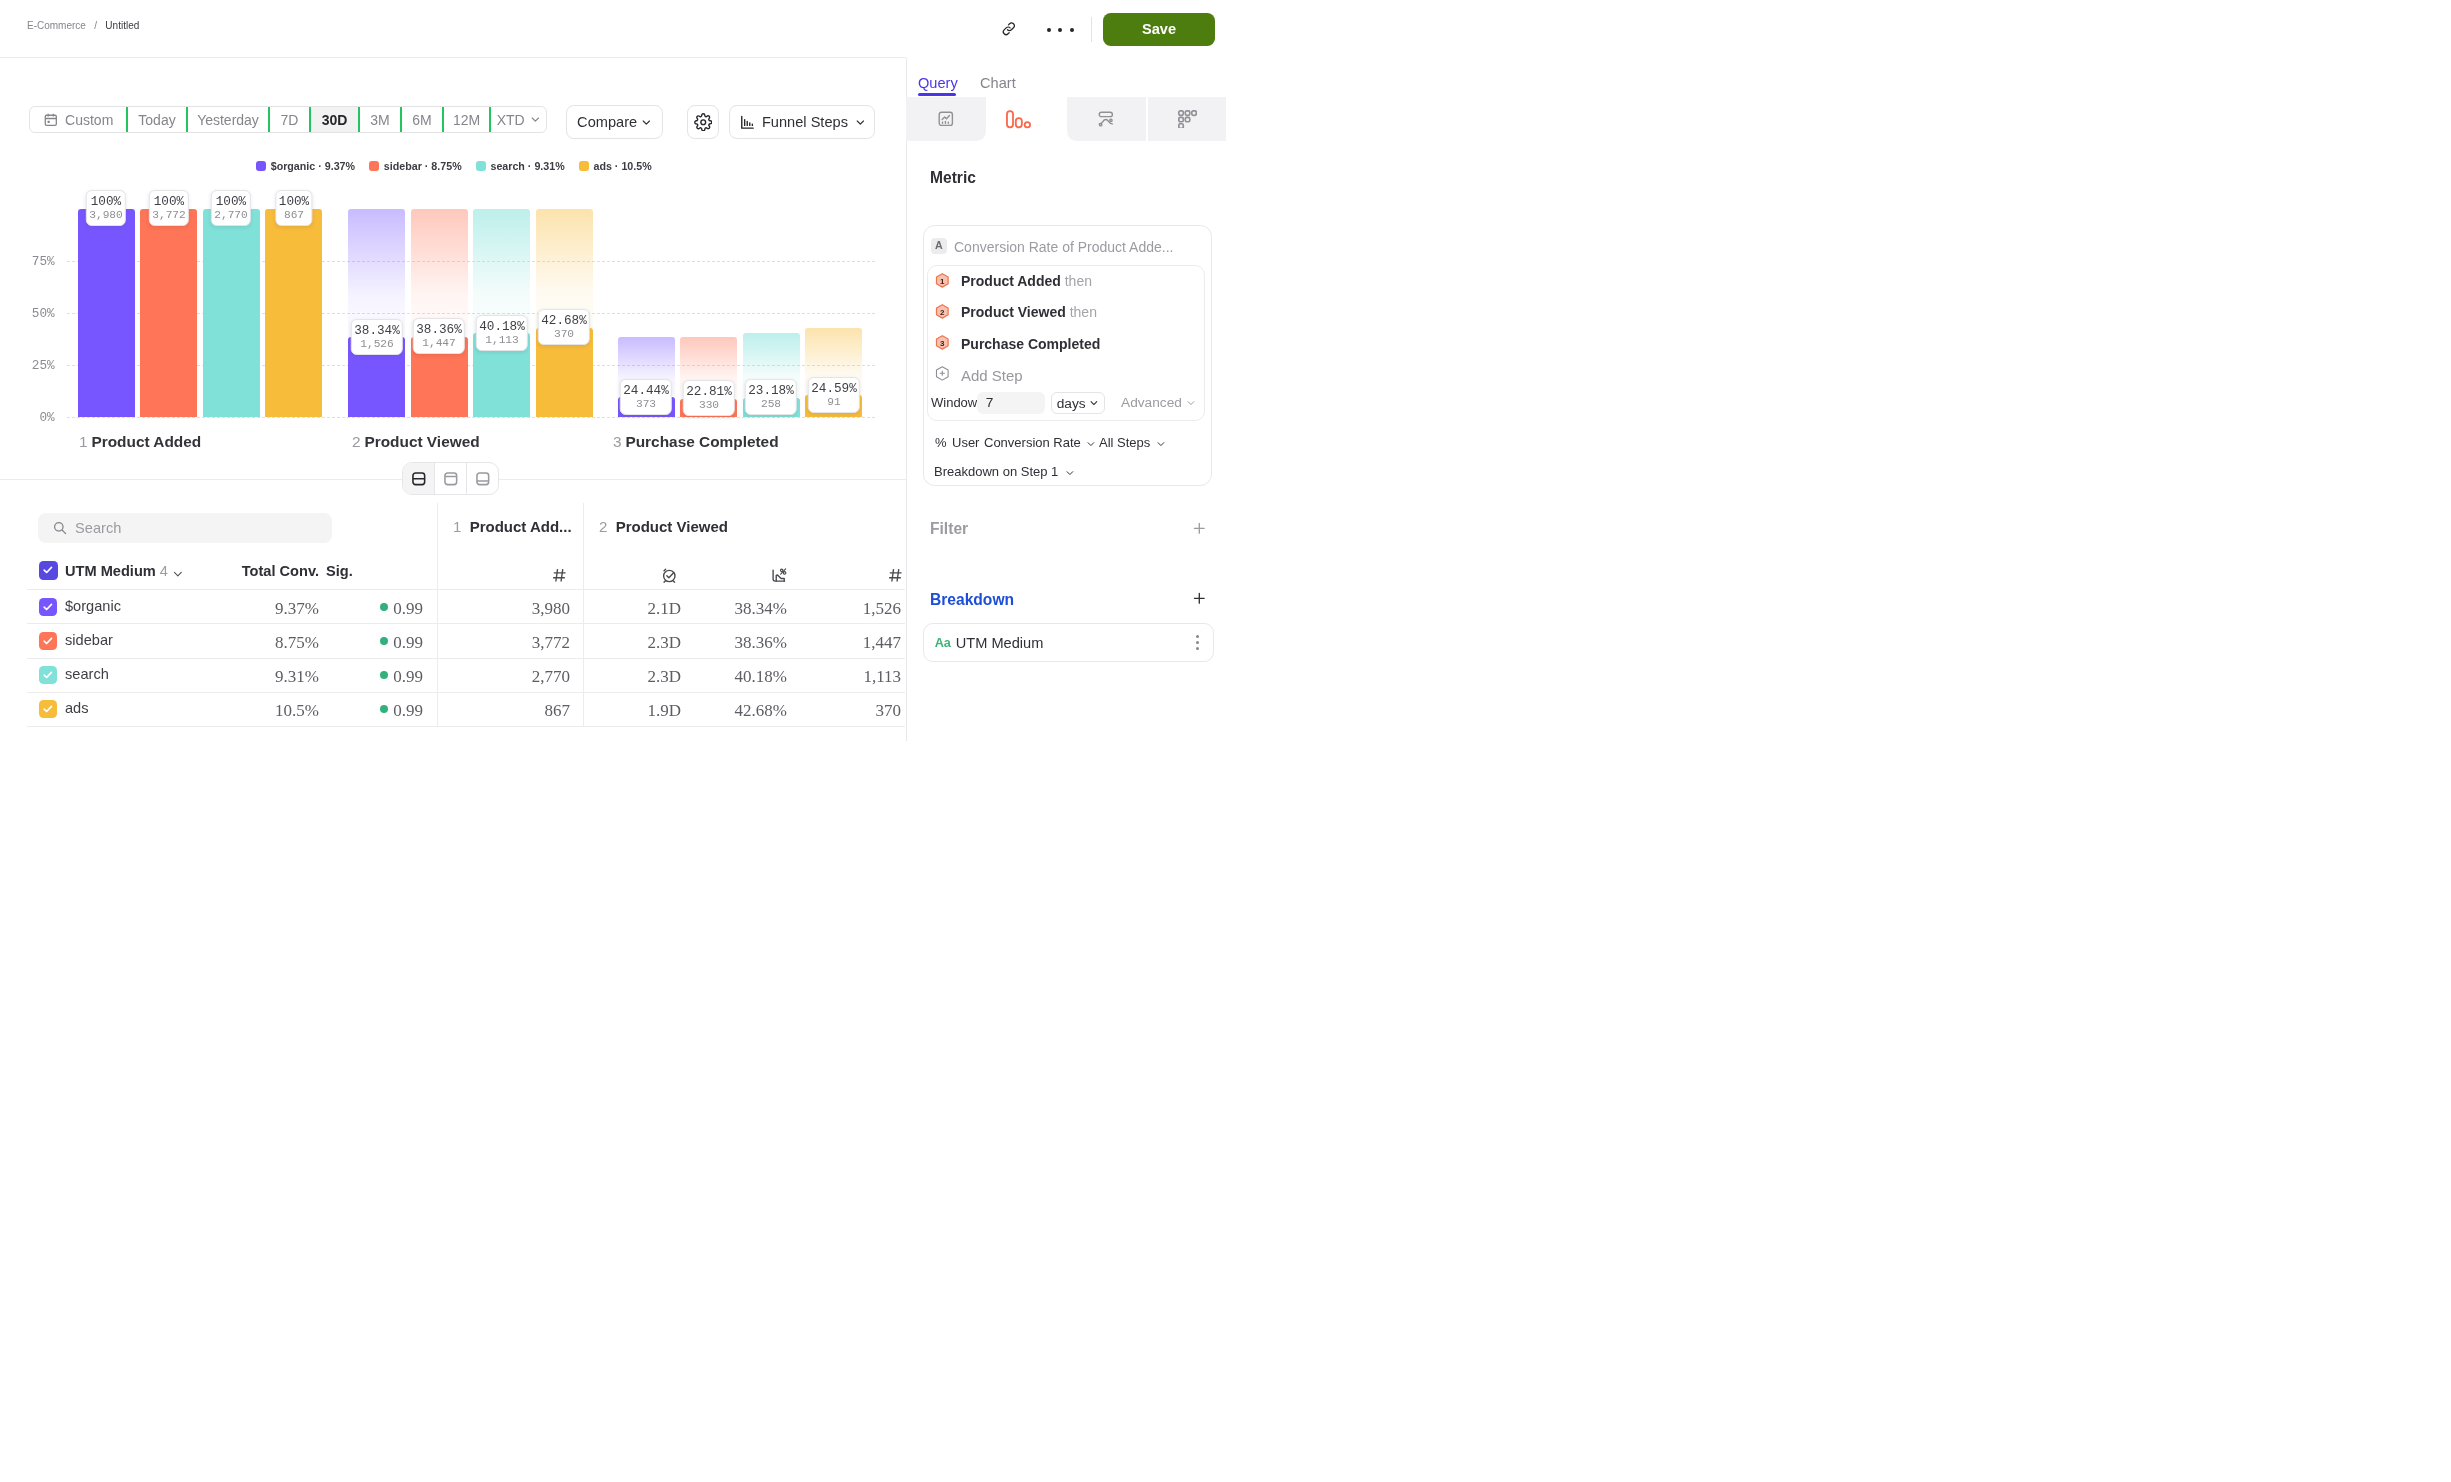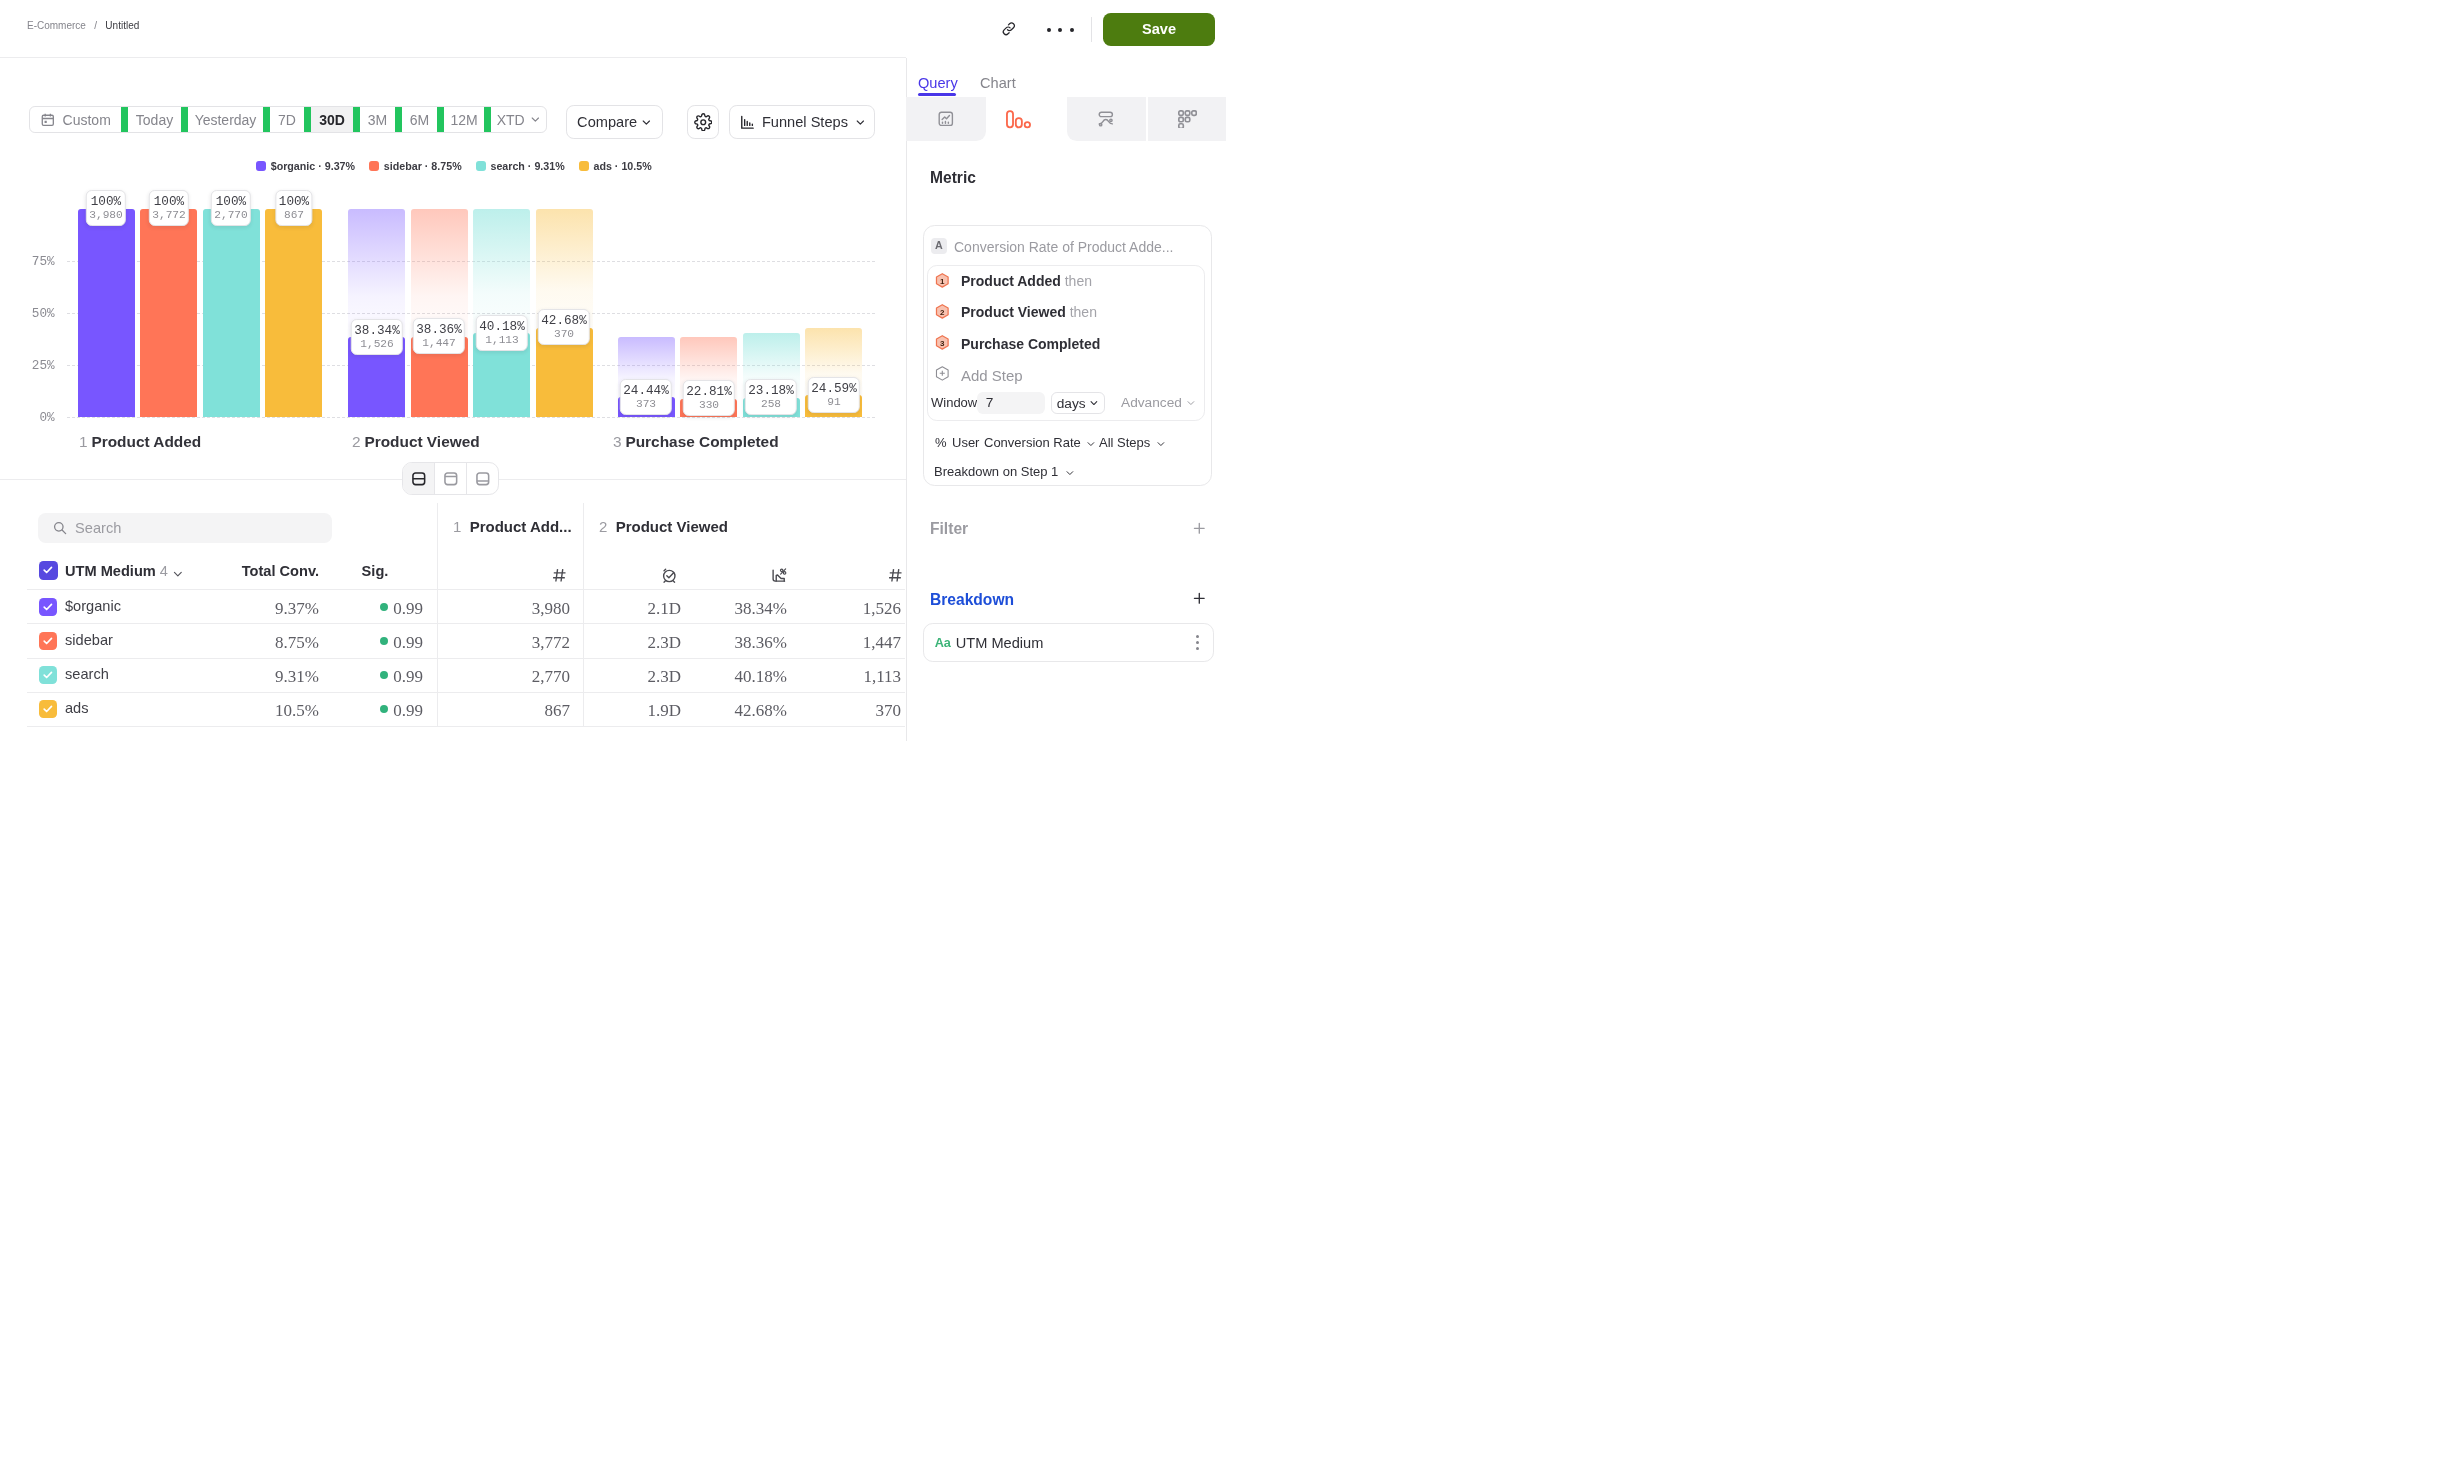--- a/index.html
+++ b/index.html
@@ -44,21 +44,21 @@
   <div class="tbi" style="width:41px;">7D</div>
   <div class="tbi active" style="width:49px;">30D</div>
   <div class="tbi" style="width:42px;">3M</div>
   <div class="tbi" style="width:42px;">6M</div>
   <div class="tbi" style="width:47px;">12M</div>
   <div class="tbi" style="width:55px; border-right:none;">XTD <svg style="margin-left:4.9px;" width="10.7" height="10.7" viewBox="0 0 24 24" fill="none" stroke="#85858c" stroke-width="2.6" stroke-linecap="round" stroke-linejoin="round">
           <path d="M5 9l7 7 7-7"></path>
         </svg></div>
 </div>
 <style>
-.tbi { display:flex; align-items:center; justify-content:center; font-size:14px; color:#85858c; border-right:7px solid #22c55e; }
+.tbi { display:flex; align-items:center; justify-content:center; font-size:14px; color:#85858c; border-right:2px solid #22c55e; }
 .tbi.active { background:#f2f2f3; color:#26262b; font-weight:700;text-align:right; }
 .btn { position:absolute; top:105px; height:34px; border:1px solid #e3e3e6; border-radius:7.8px; background:#fff; display:flex; align-items:center; justify-content:center; font-size:14.6px; color:#2f2f36; }
 </style>
 <div class="btn" style="left:566px; width:97px;">Compare&nbsp; <svg width="10.7" height="10.7" viewBox="0 0 24 24" fill="none" stroke="#2f2f36" stroke-width="2.6" stroke-linecap="round" stroke-linejoin="round">
         <path d="M5 9l7 7 7-7"></path>
       </svg></div>
 <div class="btn" style="left:687px; width:32px;">
   <svg width="18.5" height="18.5" viewBox="0 0 24 24" fill="none" stroke="#26262b" stroke-width="1.8" stroke-linecap="round" stroke-linejoin="round">
         <circle cx="12" cy="12" r="3.1"></circle>
         <path d="M19.4 15a1.65 1.65 0 0 0 .33 1.82l.06.06a2 2 0 0 1 0 2.83 2 2 0 0 1-2.83 0l-.06-.06a1.65 1.65 0 0 0-1.82-.33 1.65 1.65 0 0 0-1 1.51V21a2 2 0 0 1-2 2 2 2 0 0 1-2-2v-.09A1.65 1.65 0 0 0 9 19.4a1.65 1.65 0 0 0-1.82.33l-.06.06a2 2 0 0 1-2.83 0 2 2 0 0 1 0-2.83l.06-.06a1.65 1.65 0 0 0 .33-1.82 1.65 1.65 0 0 0-1.51-1H3a2 2 0 0 1-2-2 2 2 0 0 1 2-2h.09A1.65 1.65 0 0 0 4.6 9a1.65 1.65 0 0 0-.33-1.82l-.06-.06a2 2 0 0 1 0-2.83 2 2 0 0 1 2.83 0l.06.06a1.65 1.65 0 0 0 1.82.33H9a1.65 1.65 0 0 0 1-1.51V3a2 2 0 0 1 2-2 2 2 0 0 1 2 2v.09a1.65 1.65 0 0 0 1 1.51 1.65 1.65 0 0 0 1.82-.33l.06-.06a2 2 0 0 1 2.83 0 2 2 0 0 1 0 2.83l-.06.06a1.65 1.65 0 0 0-.33 1.82V9a1.65 1.65 0 0 0 1.51 1H21a2 2 0 0 1 2 2 2 2 0 0 1-2 2h-.09a1.65 1.65 0 0 0-1.51 1z"></path>
@@ -223,21 +223,21 @@
 <div class="abs" style="left:39px; top:561px; width:18.5px; height:18.5px; background:#5749e0; border-radius:4.4px; display:flex; align-items:center; justify-content:center;">
   <svg width="11.7" height="11.7" viewBox="0 0 24 24" fill="none" stroke="#fff" stroke-width="3.4" stroke-linecap="round" stroke-linejoin="round">
         <path d="M4.5 12.5l5 5L19.5 7"></path>
       </svg>
 </div>
 <div class="abs" style="left:65px; top:563px; font-size:14.6px; font-weight:700; color:#2f2f36;">UTM Medium <span style="color:#9b9ba1; font-weight:400;">4</span></div>
 <svg class="abs" style="left:172px; top:568px;" width="11.7" height="11.7" viewBox="0 0 24 24" fill="none" stroke="#55555c" stroke-width="2.4" stroke-linecap="round" stroke-linejoin="round">
       <path d="M5 9l7 7 7-7"></path>
     </svg>
 <div class="abs" style="left:221px; top:563px; width:98px; text-align:right; font-size:14.6px; font-weight:700; color:#2f2f36;">Total Conv.</div>
-<div class="abs" style="left:326px; top:563px; width:98px; text-align:center; font-size:14.6px; font-weight:700; color:#2f2f36;">Sig.</div>
+<div class="abs" style="left:326px; top:563px; width:98px; text-align:left; font-size:14.6px; font-weight:700; color:#2f2f36;">Sig.</div>
 
 <svg class="abs" style="left:551px; top:567px;" width="16.6" height="16.6" viewBox="0 0 24 24" fill="none" stroke="#4a4a50" stroke-width="2">
       <path d="M9.5 3L7 21M17 3l-2.5 18M4 8.5h17M3 15.5h17"></path>
     </svg>
 <svg class="abs" style="left:661px; top:567px;" width="16.6" height="16.6" viewBox="0 0 24 24" fill="none" stroke="#4a4a50" stroke-width="2" stroke-linecap="round" stroke-linejoin="round">
       <circle cx="12" cy="13" r="8.2"></circle>
       <path d="M8.4 12.6l3 3L18.6 8"></path>
       <path d="M6.7 3.2L4.4 5.3"></path>
       <path d="M6.2 20.1l-1.9 1.8M17.8 20.1l1.9 1.8"></path>
     </svg>

